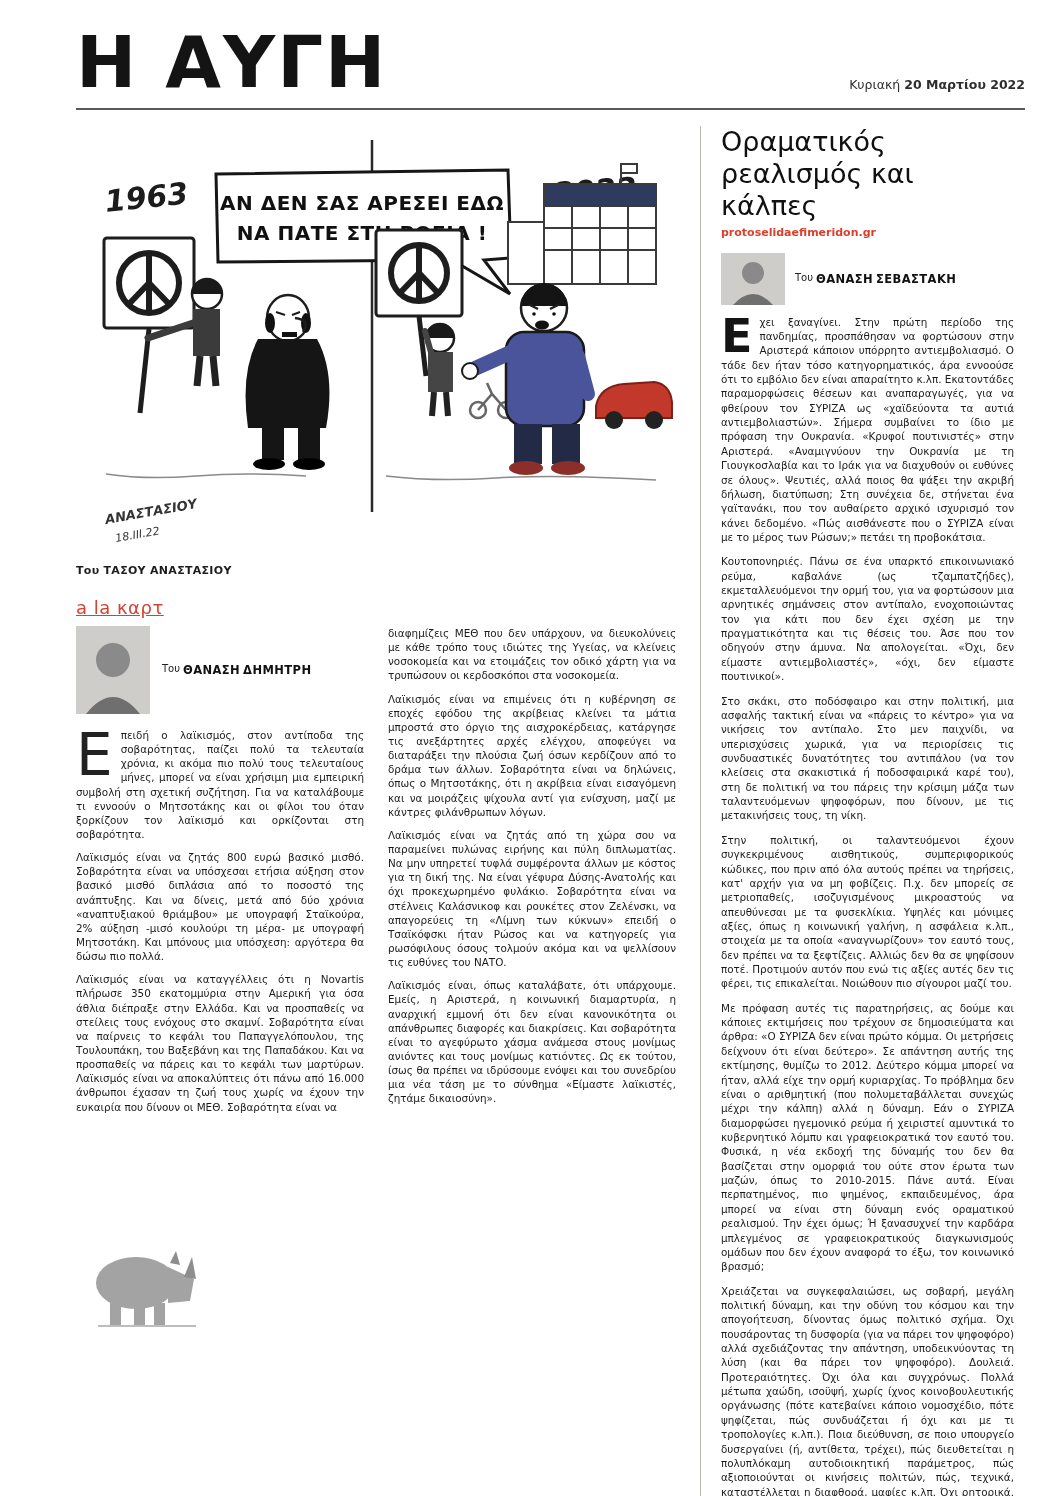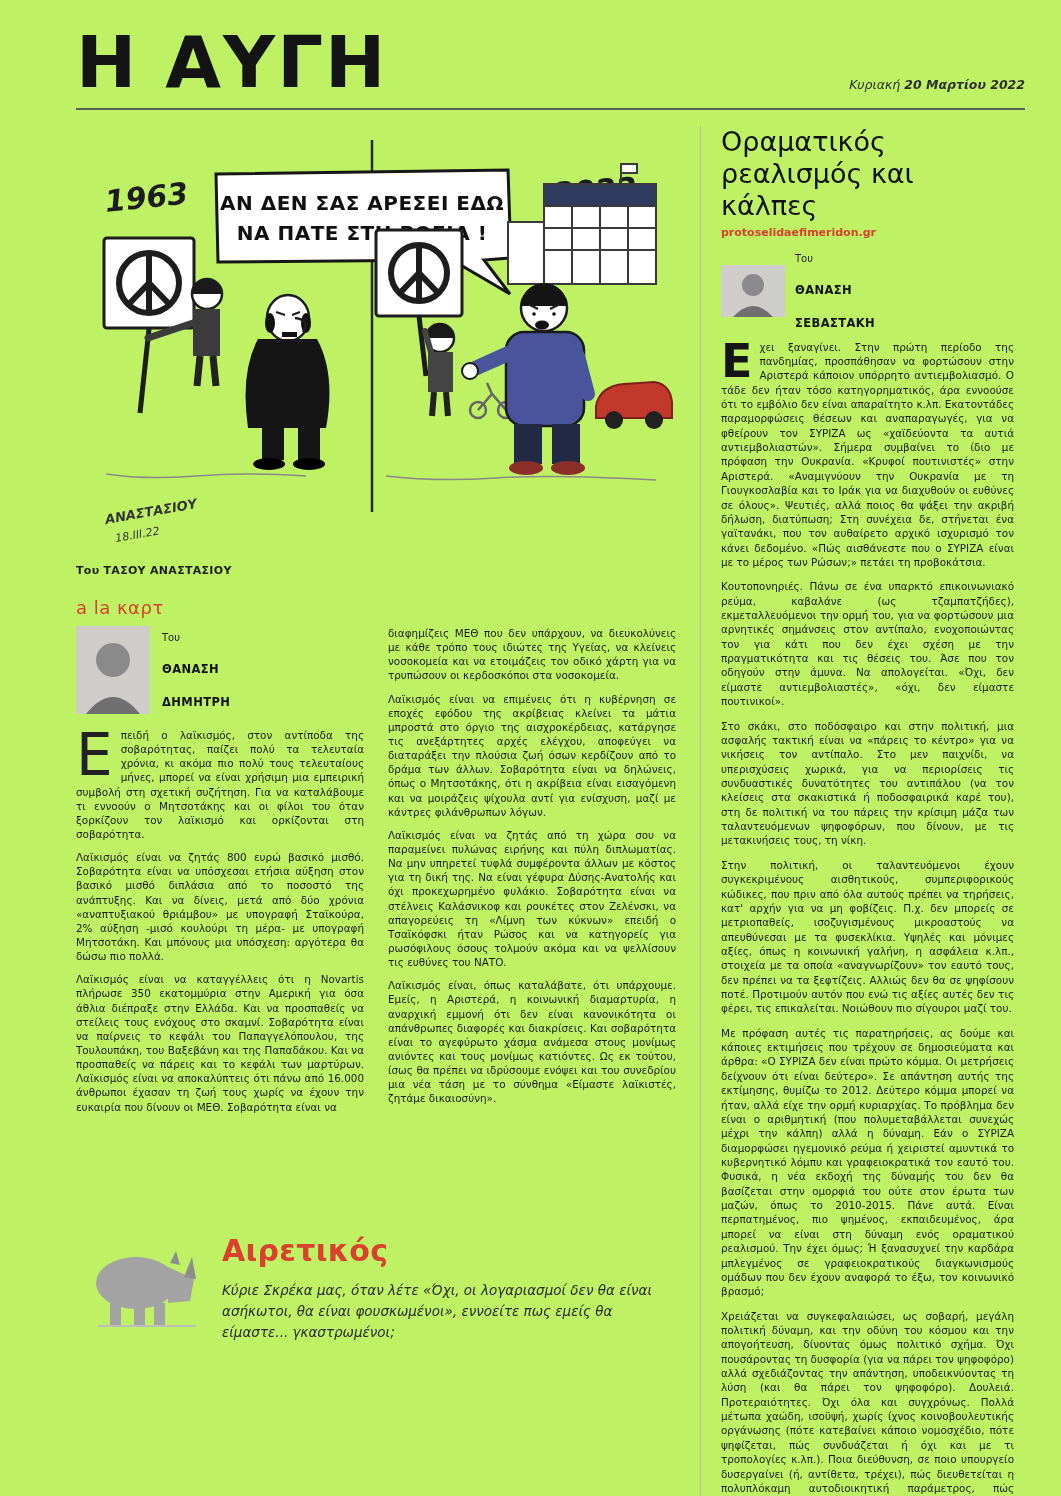--- a/index.html
+++ b/index.html
@@ -1,42 +1,42 @@
 <!DOCTYPE html>
 <html><head>
 <meta charset="utf-8">
 <style>
   * { margin:0; padding:0; box-sizing:border-box; }
   html,body { width:1061px; }
   body { background:#e8e6e1; font-family:"DejaVu Sans", sans-serif; }
-  .page { width:1061px; height:1496px; background:#bef264; padding:26px 36px 18px 76px; position:relative; overflow:hidden; }
+  .page { width:1061px; height:1496px; background:#ffffff; padding:26px 36px 18px 76px; position:relative; overflow:hidden; }
 
   
   .masthead { display:flex; justify-content:space-between; align-items:flex-end; }
   .logo { font-size:72px; font-weight:800; letter-spacing:2px; line-height:1; color:#141414; }
-  .issue-date { font-size:12.5px; font-style:italic; color:#2e2e2e; padding-bottom:6px; }
+  .issue-date { font-size:12.5px; color:#2e2e2e; padding-bottom:6px; }
   .issue-date b { font-weight:700; }
   .masthead-rule { height:2px; background:#5a5a57; margin-top:10px; }
 
   
   .content { display:flex; margin-top:16px; }
   .main-col { width:600px; }
   .right-col { width:314px; margin-left:24px; padding-left:20px; border-left:1px solid #b9b7b0; min-height:1320px; overflow:hidden; }
 
   
   .cartoon svg { display:block; }
   .cartoon-credit { font-weight:700; font-size:11px; color:#1d1d1d; margin-top:8px; letter-spacing:.3px; }
 
   
-  .kicker { color:#d9402e; font-size:18px; margin:20px 0 8px; letter-spacing:.5px; }
+  .kicker { color:#d9402e; font-size:18px; margin:20px 0 8px; letter-spacing:.5px;text-decoration:underline; }
   .headline { font-size:30px; font-weight:700; color:#0f0f0f; margin-bottom:16px; letter-spacing:.2px; }
   .cols { display:flex; gap:24px; height:575px; overflow:hidden; }
   .col { flex:1; }
   .byline { display:flex; gap:12px; margin-bottom:14px; align-items:center; }
-  .byline-names { display:flex; flex-direction:column; gap:19px; }
+  .byline-names { display:flex; gap:3px; }
   .tou { font-size:10px; color:#222; }
   .bname { font-weight:700; font-size:11.5px; letter-spacing:.4px; color:#111; }
   p.body { font-size:10.4px; line-height:1.36; text-align:justify; color:#1b1b1b; margin-bottom:9px; }
   .dropcap-m { float:left; font-size:58px; line-height:.8; padding:4px 8px 0 0; color:#222; font-weight:400; }
 
   
   .r-title { font-size:27px; font-weight:500; line-height:1.18; color:#101010; }
   .watermark { color:#d9402e; font-weight:700; font-size:11px; text-align:left; margin-top:4px; }
   .r-byline { display:flex; gap:10px; align-items:center; margin:14px 0 10px; }
   .r-body p { font-size:10.4px; line-height:1.38; text-align:justify; color:#1b1b1b; margin-bottom:10px; }
@@ -217,24 +217,20 @@
         <svg width="118" height="96" viewBox="0 0 118 96">
           <ellipse cx="52" cy="50" rx="40" ry="26" fill="#a3a3a3"></ellipse>
           <path d="M84 34 L110 46 L106 68 L84 70 Z" fill="#a3a3a3"></path>
           <path d="M100 44 L108 24 L112 46 Z" fill="#8d8d8d"></path>
           <path d="M86 30 L92 18 L96 32 Z" fill="#8d8d8d"></path>
           <rect x="26" y="70" width="11" height="22" fill="#a3a3a3"></rect>
           <rect x="50" y="72" width="11" height="20" fill="#a3a3a3"></rect>
           <rect x="70" y="70" width="11" height="22" fill="#a3a3a3"></rect>
           <line x1="14" y1="93" x2="112" y2="93" stroke="#bdbdbd" stroke-width="2"></line>
         </svg>
-        <div class="heretic-body">
-          <h3 class="heretic-title">Αιρετικός</h3>
-          <p class="heretic-text">Κύριε Σκρέκα μας, όταν λέτε «Όχι, οι λογαριασμοί δεν θα είναι ασήκωτοι, θα είναι φουσκωμένοι», εννοείτε πως εμείς θα είμαστε... γκαστρωμένοι;</p>
-        </div>
       </section>
 
     </div>
 
     <aside class="right-col">
       <h2 class="r-title">Οραματικός ρεαλισμός και κάλπες</h2>
       <div class="watermark">protoselidaefimeridon.gr</div>
       <div class="r-byline">
         <svg class="photo-frame" width="64" height="52" viewBox="0 0 64 52">
           <rect width="64" height="52" fill="#cfcdc9"></rect>

